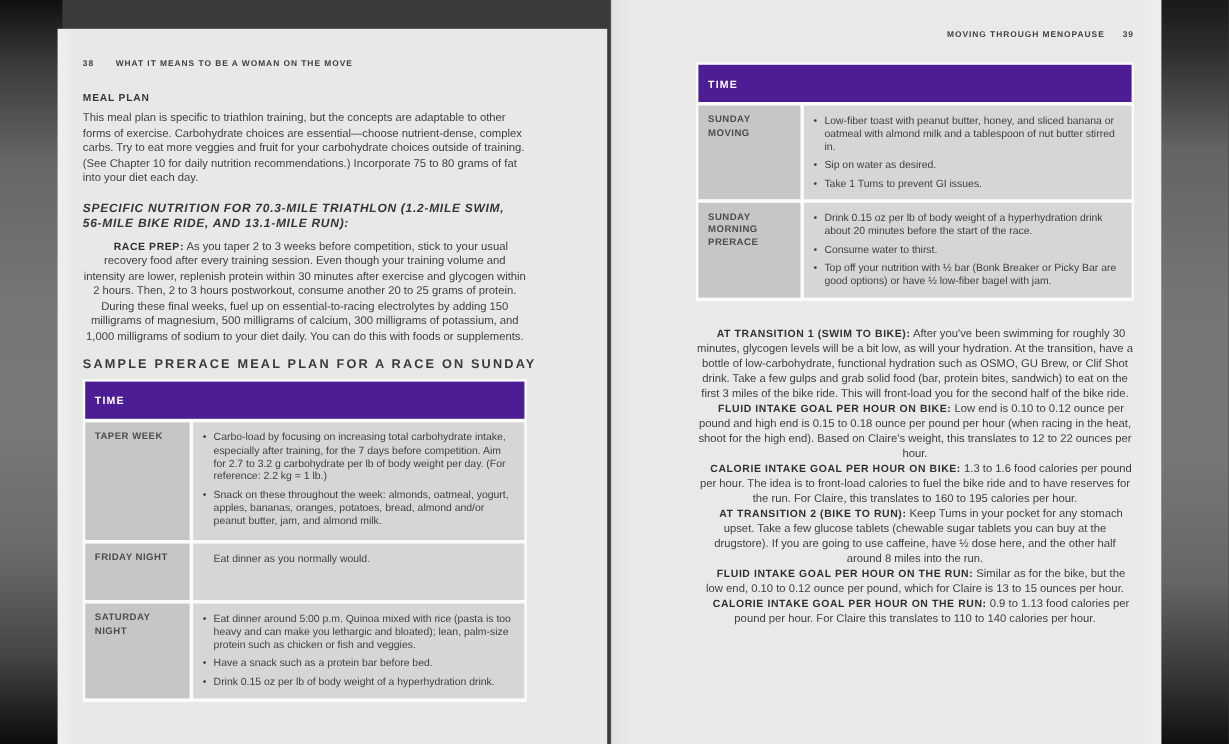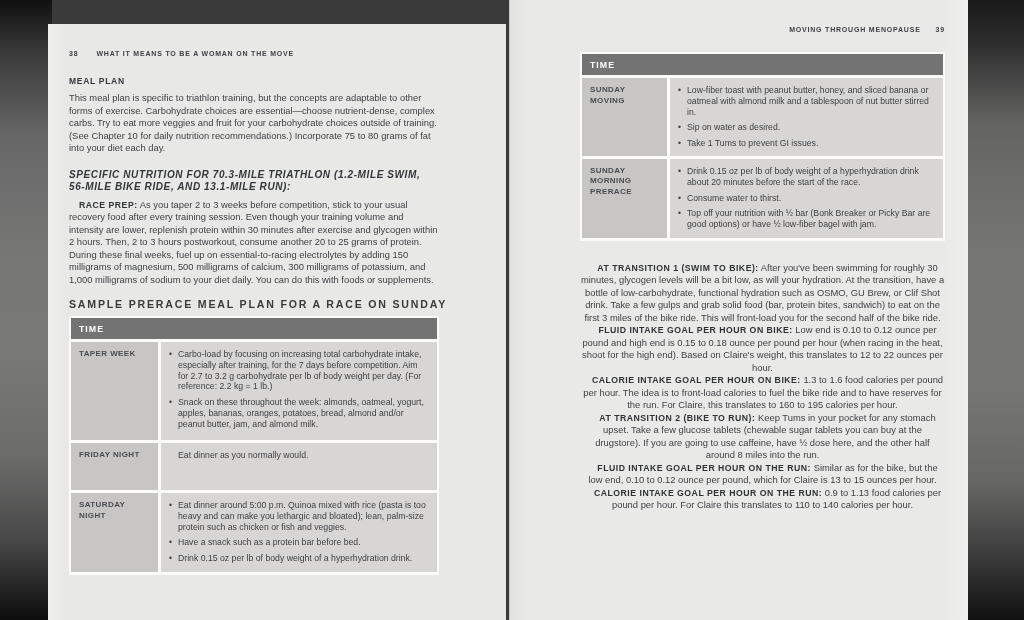--- a/index.html
+++ b/index.html
@@ -28,28 +28,28 @@
   .running-head{display:flex;align-items:baseline;font-size:7px;font-weight:bold;
     letter-spacing:.8px;color:#3e4145;}
   .running-head.rh-left{gap:18px;}
   .running-head.rh-right{justify-content:flex-end;gap:15px;}
 
   .subhead{margin:19px 0 6px;font-size:8.5px;font-weight:bold;letter-spacing:.7px;color:#33363a;}
   .body{margin:0;font-size:9.4px;line-height:12.5px;color:#3c3f42;}
   .intro{margin-bottom:14px;}
   .ital-head{margin:0 0 6px;font-style:italic;font-weight:bold;font-size:10px;
     line-height:12px;letter-spacing:.6px;color:#33363a;}
-  .indent{text-indent:10px;}
+  .indent{text-indent:10px;text-align:center;}
   .lead{font-weight:bold;font-size:8.7px;letter-spacing:.5px;color:#2f3235;}
 
   .table-title{margin:12px 0 6px;font-size:10.6px;font-weight:600;letter-spacing:1.8px;
     color:#3a3a3a;white-space:nowrap;}
 
   .mtable{background:#fbfbfa;padding:2px 2px 3px 2px;}
-  .thead{background:#737373;color:#ffffff;height:21px;display:flex;align-items:center;
+  .thead{background:#4c1d95;color:#ffffff;height:31px;display:flex;align-items:center;
     padding-left:8px;font-size:8.8px;font-weight:bold;letter-spacing:1px;margin-bottom:2px;}
   .trow{display:flex;gap:3px;margin-top:3px;}
   .trow:first-of-type{margin-top:0;}
   .tlabel{flex:none;width:87px;background:#c7c6c5;box-sizing:border-box;
     padding:7px 6px 0 8px;font-size:8px;font-weight:bold;letter-spacing:.4px;
     color:#494c50;line-height:10.5px;}
   .pr .tlabel{width:85px;}
   .tcell{flex:1;background:#d7d6d5;box-sizing:border-box;
     padding:7px 10px 7px 8px;font-size:8.7px;color:#3c3f42;line-height:10.8px;}
   .bullet{display:flex;margin-top:5px;}

